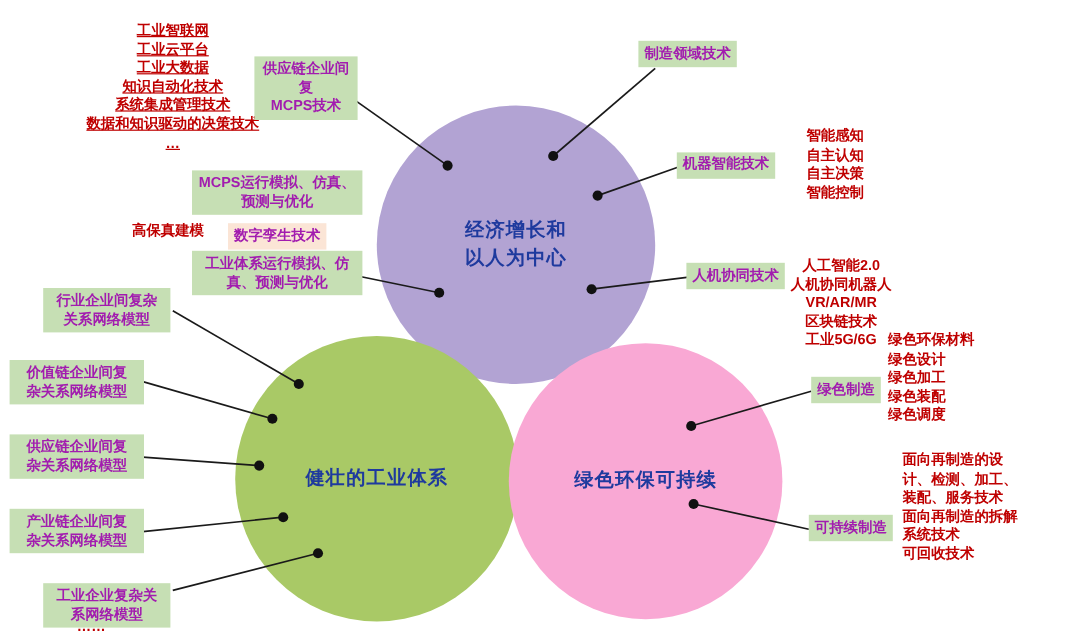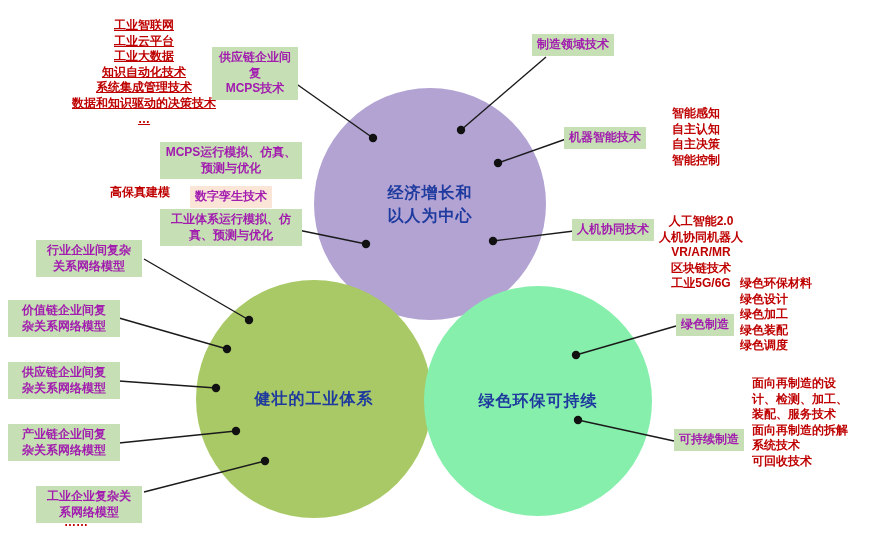--- a/index.html
+++ b/index.html
@@ -6,42 +6,42 @@
   html,body { background:#ffffff; font-family:"Liberation Sans", sans-serif; }
   .canvas {
     position:relative; width:888px; height:534px; background:#ffffff; overflow:hidden;
   }
   .circle {
     position:absolute; border-radius:50%; z-index:1;
     display:flex; align-items:center; justify-content:center;
   }
   .circle-purple { left:314px; top:88px;  width:232px; height:232px; background:#b2a3d3; }
   .circle-green  { left:196px; top:280px; width:236px; height:238px; background:#a9c966; }
-  .circle-cyan   { left:424px; top:286px; width:228px; height:230px; background:#86efac; }
+  .circle-cyan   { left:424px; top:286px; width:228px; height:230px; background:#f9a8d4; }
   .circle-label {
     font-weight:bold; color:#1e3a9e; font-size:16px; letter-spacing:1px;
     text-align:left; white-space:pre-line; line-height:1.45;
   }
   svg.overlay { position:absolute; left:0; top:0; z-index:2; pointer-events:none; }
   .box {
     position:absolute; z-index:3; background:#c6dfb4; color:#a21caf;
     font-weight:bold; font-size:12px; line-height:1.3; padding:3px 5px;
     text-align:center; white-space:pre-line;
   }
   .box.pink { background:#fbe5d6; }
   .redtext {
     position:absolute; z-index:3; color:#bf0000; font-weight:bold;
     font-size:12px; line-height:1.3; white-space:pre-line;
   }
   .center { text-align:center; }
   
   .pos-topleft-list   { left:38px;  top:18px;  width:212px;text-decoration:underline; }
   .pos-sos-mcps       { left:212px; top:47px;  width:86px; }
   .pos-mfg-domain     { left:532px; top:34px; }
-  .pos-machine-intel  { left:564px; top:127px; }
+  .pos-machine-intel  { left:564px; top:127px;font-family:Liberation Mono, monospace; }
   .pos-human-machine  { left:572px; top:219px; }
   .pos-mcps-sim       { left:160px; top:142px; width:142px; }
   .pos-high-fidelity  { left:110px; top:185px; }
   .pos-digital-twin   { left:190px; top:186px; }
   .pos-industry-sim   { left:160px; top:209px; width:142px; }
   .pos-industry-net   { left:36px;  top:240px; width:106px; }
   .pos-value-chain    { left:8px;   top:300px; width:112px; }
   .pos-supply-chain   { left:8px;   top:362px; width:112px; }
   .pos-industry-chain { left:8px;   top:424px; width:112px; }
   .pos-enterprise-net { left:36px;  top:486px; width:106px; }

